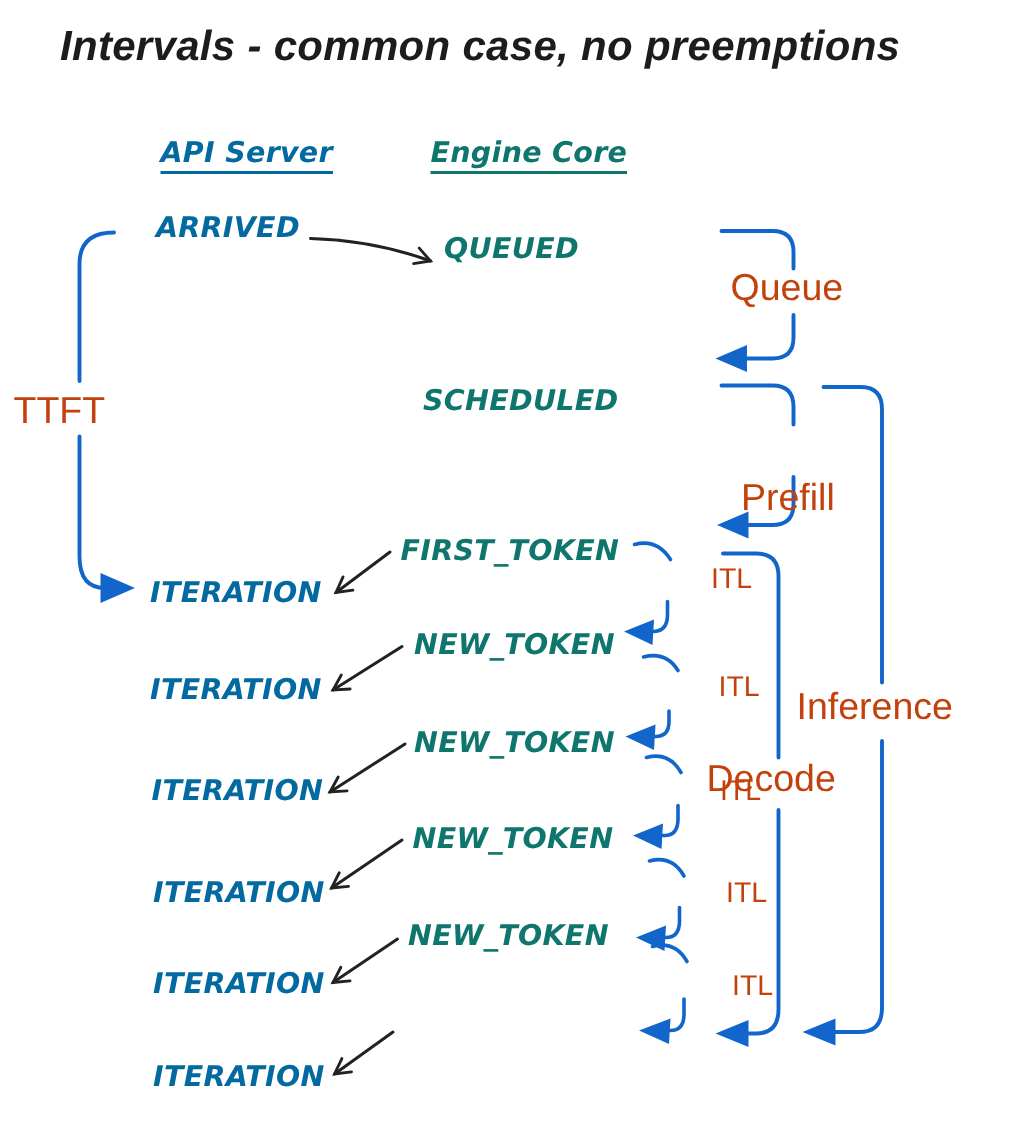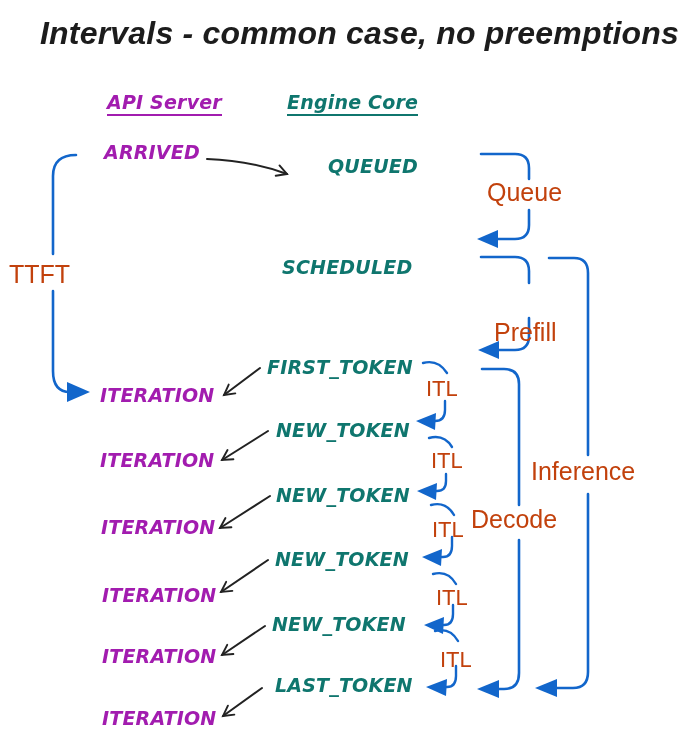--- a/index.html
+++ b/index.html
@@ -17,41 +17,41 @@
     font-family:"DejaVu Sans",sans-serif;
     font-style:italic;
     font-weight:bold;
     font-size:19px;
     letter-spacing:0.2px;
   }
   .title{
     font-family:"Liberation Sans",sans-serif;
     font-style:italic;
     font-weight:bold;
-    font-size:32px;
+    font-size:28px;
     color:#1c1c1c;
     width:550px;
     text-align:left;
     letter-spacing:0.2px;
   }
   .col-head{
     font-size:19px;
     padding-bottom:1px;
     border-bottom:2px solid currentColor;
   }
-  .api{color:#a21caf;}
+  .api{color:#0369a1;}
   .eng{color:#0f766e;}
   
   .ui{
     font-family:"Liberation Sans",sans-serif;
     color:#c2410c;
     font-size:25px;
     font-weight:400;
   }
-  .ui.small{font-size:22px;}
+  .ui.small{font-size:19px;margin-left:48px;}
 </style>
 </head>
 <body>
 
 <div id="canvas">
 
   <svg id="strokes" viewBox="0 0 679 750" xmlns="http://www.w3.org/2000/svg">
     <defs>
       <marker id="blackhead" viewBox="0 0 16 16" refX="13" refY="7" markerWidth="16" markerHeight="16" orient="auto" markerUnits="userSpaceOnUse">
         <path d="M3,1.5 L13,7 L3,12.5" fill="none" stroke="#222222" stroke-width="1.9" stroke-linecap="round"></path>
@@ -119,28 +119,27 @@
   <div class="txt hw eng col-head" style="left:287px;top:92px;">Engine Core</div>
 
   <div class="txt hw api" style="left:104px;top:142px;">ARRIVED</div>
   <div class="txt hw api" style="left:100px;top:385px;">ITERATION</div>
   <div class="txt hw api" style="left:100px;top:450px;">ITERATION</div>
   <div class="txt hw api" style="left:101px;top:517px;">ITERATION</div>
   <div class="txt hw api" style="left:102px;top:585px;">ITERATION</div>
   <div class="txt hw api" style="left:102px;top:646px;">ITERATION</div>
   <div class="txt hw api" style="left:102px;top:708px;">ITERATION</div>
 
-  <div class="txt hw eng" style="left:296px;top:156px;margin-left:32px;">QUEUED</div>
+  <div class="txt hw eng" style="left:296px;top:156px;">QUEUED</div>
   <div class="txt hw eng" style="left:282px;top:257px;">SCHEDULED</div>
   <div class="txt hw eng" style="left:267px;top:357px;">FIRST_TOKEN</div>
   <div class="txt hw eng" style="left:276px;top:420px;">NEW_TOKEN</div>
   <div class="txt hw eng" style="left:276px;top:485px;">NEW_TOKEN</div>
   <div class="txt hw eng" style="left:275px;top:549px;">NEW_TOKEN</div>
   <div class="txt hw eng" style="left:272px;top:614px;">NEW_TOKEN</div>
-  <div class="txt hw eng" style="left:275px;top:675px;">LAST_TOKEN</div>
 
   <div class="txt ui" style="left:9px;top:261px;">TTFT</div>
   <div class="txt ui" style="left:487px;top:179px;">Queue</div>
   <div class="txt ui" style="left:494px;top:283px;margin-top:36px;">Prefill</div>
   <div class="txt ui small" style="left:426px;top:377px;">ITL</div>
   <div class="txt ui small" style="left:431px;top:449px;">ITL</div>
   <div class="txt ui small" style="left:432px;top:518px;">ITL</div>
   <div class="txt ui small" style="left:436px;top:586px;">ITL</div>
   <div class="txt ui small" style="left:440px;top:648px;">ITL</div>
   <div class="txt ui" style="left:471px;top:506px;">Decode</div>

